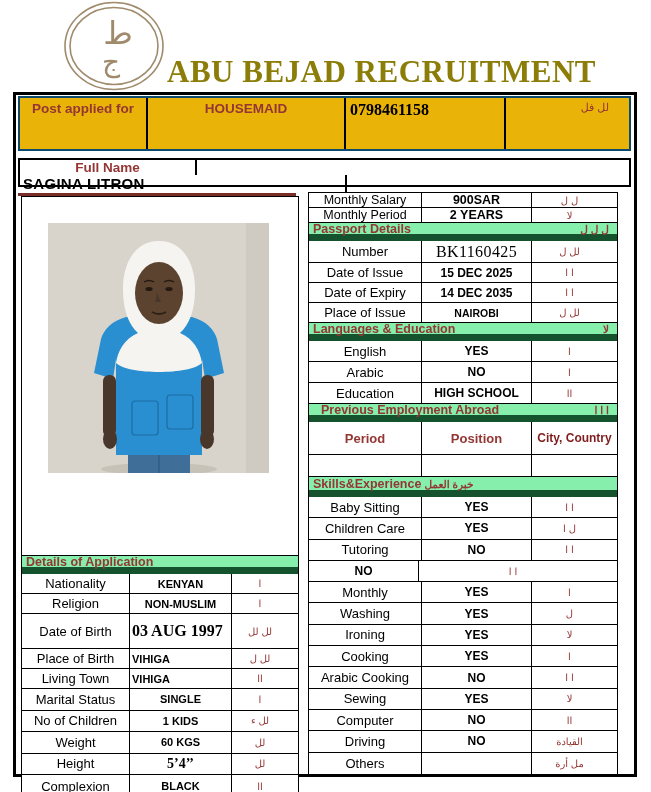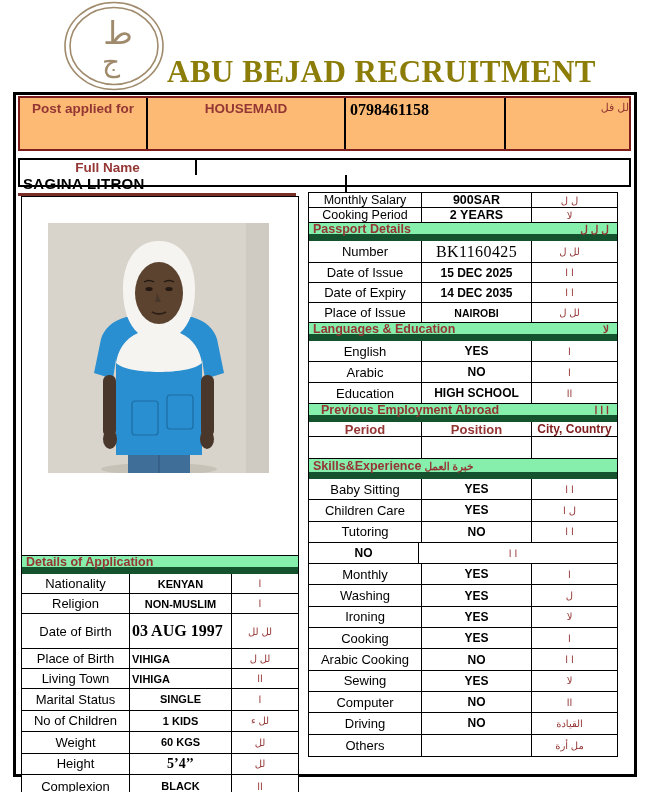--- a/index.html
+++ b/index.html
@@ -9,29 +9,29 @@
   
   .logo{position:absolute;left:63px;top:1px;}
   .title{position:absolute;left:167px;top:54px;margin:0;white-space:nowrap;
          font:700 31px "Liberation Serif",serif;color:#8b7d08;letter-spacing:.5px;}
 
   
   .outer{position:absolute;left:13px;top:92px;width:618px;height:679px;border:3px solid #000;}
 
   
   .t1{position:absolute;left:18px;top:96px;width:613px;height:55px;display:flex;
-      border:2px solid #7f1d1d;box-sizing:border-box;background:#fdba74;}
+      border:2px solid #0c4a6e;box-sizing:border-box;background:#eab308;}
   .t1>div{box-sizing:border-box;padding-top:3px;}
   .t1 .c1{width:128px;border-right:2px solid #000;text-align:center;
           color:#943634;font-weight:700;font-size:13.5px;}
   .t1 .c2{width:198px;border-right:2px solid #000;text-align:center;
           color:#943634;font-weight:700;font-size:13.5px;}
   .t1 .c3{width:160px;border-right:2px solid #000;padding-left:4px;
           font:700 16px "Liberation Serif",serif;}
-  .t1 .c4{flex:1;text-align:right;color:#943634;font-size:11px;}
+  .t1 .c4{flex:1;text-align:right;padding-right:20px;color:#943634;font-size:11px;}
 
   .t2{position:absolute;left:18px;top:158px;width:613px;height:29px;display:flex;
       border:2px solid #000;box-sizing:border-box;background:#fff;flex-direction:column;}
   .t2>div{box-sizing:border-box;display:flex;align-items:center;height:100%;}
   .t2 .f1{width:177px;border-right:2px solid #000;justify-content:center;
           color:#943634;font-weight:700;font-size:13.5px;}
   .t2 .f2{width:327px;border-right:2px solid #000;padding-left:3px;
           font-weight:700;font-size:15px;letter-spacing:.3px;}
   .t2 .f3{flex:1;justify-content:flex-end;padding-right:14px;color:#26262e;font-size:11px;}
 
@@ -70,21 +70,21 @@
   .rc1{width:113px;border-right:1px solid #000;font-size:13px;}
   .rc2{width:110px;border-right:1px solid #000;font-weight:700;font-size:12px;}
   .rc3{flex:1;justify-content:flex-end;padding-right:10px;color:#943634;font-size:10px;}
   .srows .rrow{height:15px;}
   .srows .rc1{font-size:12.5px;}
   .srows .rc2{font-size:12.5px;}
   .prows div.rrow:nth-of-type(1){height:22px;}
   .prows div.rrow:nth-of-type(1) .rc2{font:400 16px "Liberation Serif",serif;letter-spacing:.4px;}
   .prows div.rrow:nth-of-type(4) .rc2{font-size:10.5px;}
   .lrows2 div.rrow{height:21px;}
-  .emph{height:15px;}
+  .emph{height:33px;}
   .emph>div{color:#943634;font-weight:700;font-size:13px;}
   .empr{height:22px;}
   .sec.emp{padding-left:12px;}
   .sec.sk{height:20px;}
   .sec .ar-part{font-size:10.5px;}
   .krows div.rrow{height:21.3px;}
   .krows div.rrow:nth-of-type(13){border-bottom:none;}
 </style>
 </head>
 <body>
@@ -218,21 +218,21 @@
 
     <div class="srows">
 
         <div class="rrow">
           <div class="rc1">Monthly Salary</div>
           <div class="rc2">900SAR</div>
           <div class="rc3">ل  ل</div>
         </div>
 
         <div class="rrow">
-          <div class="rc1">Cooking Period</div>
+          <div class="rc1">Monthly Period</div>
           <div class="rc2">2 YEARS</div>
           <div class="rc3">لا</div>
         </div>
       </div>
 
     <div class="sec">
       <span>Passport Details</span>
       <span class="ar-part">ل ل ل</span>
     </div>
     <div class="prows">

